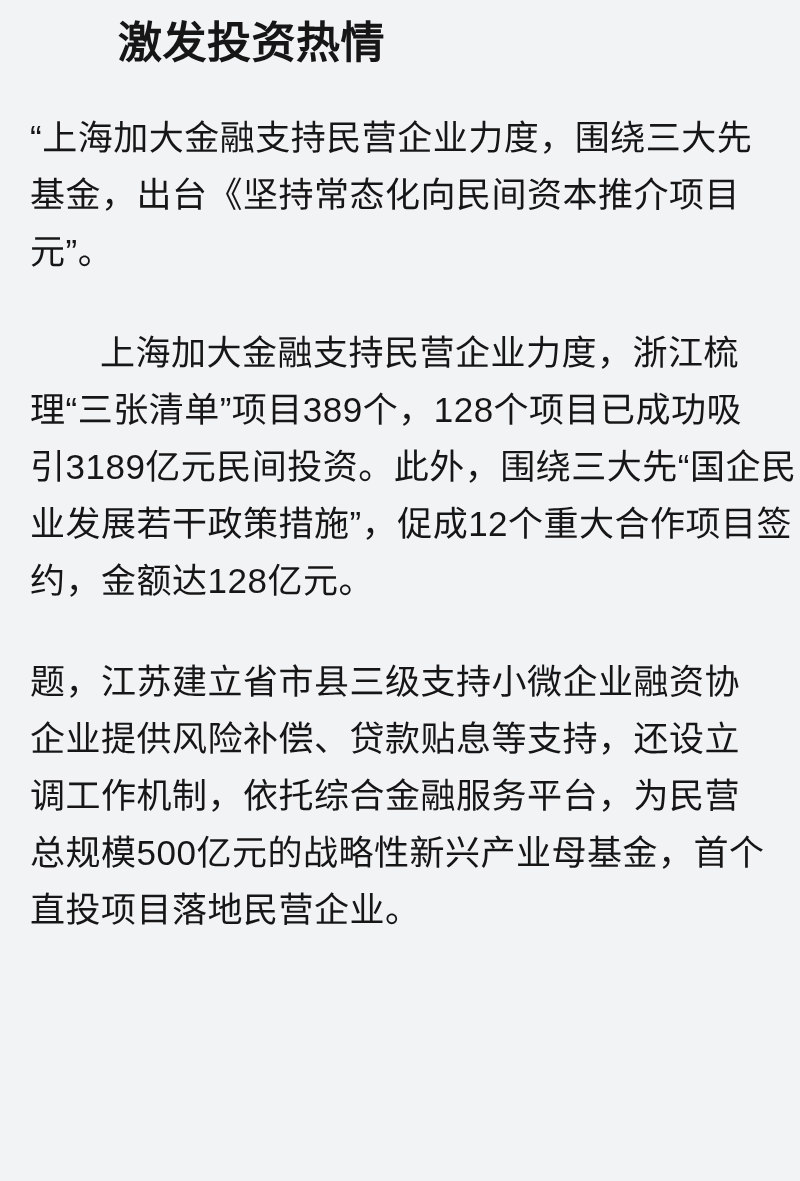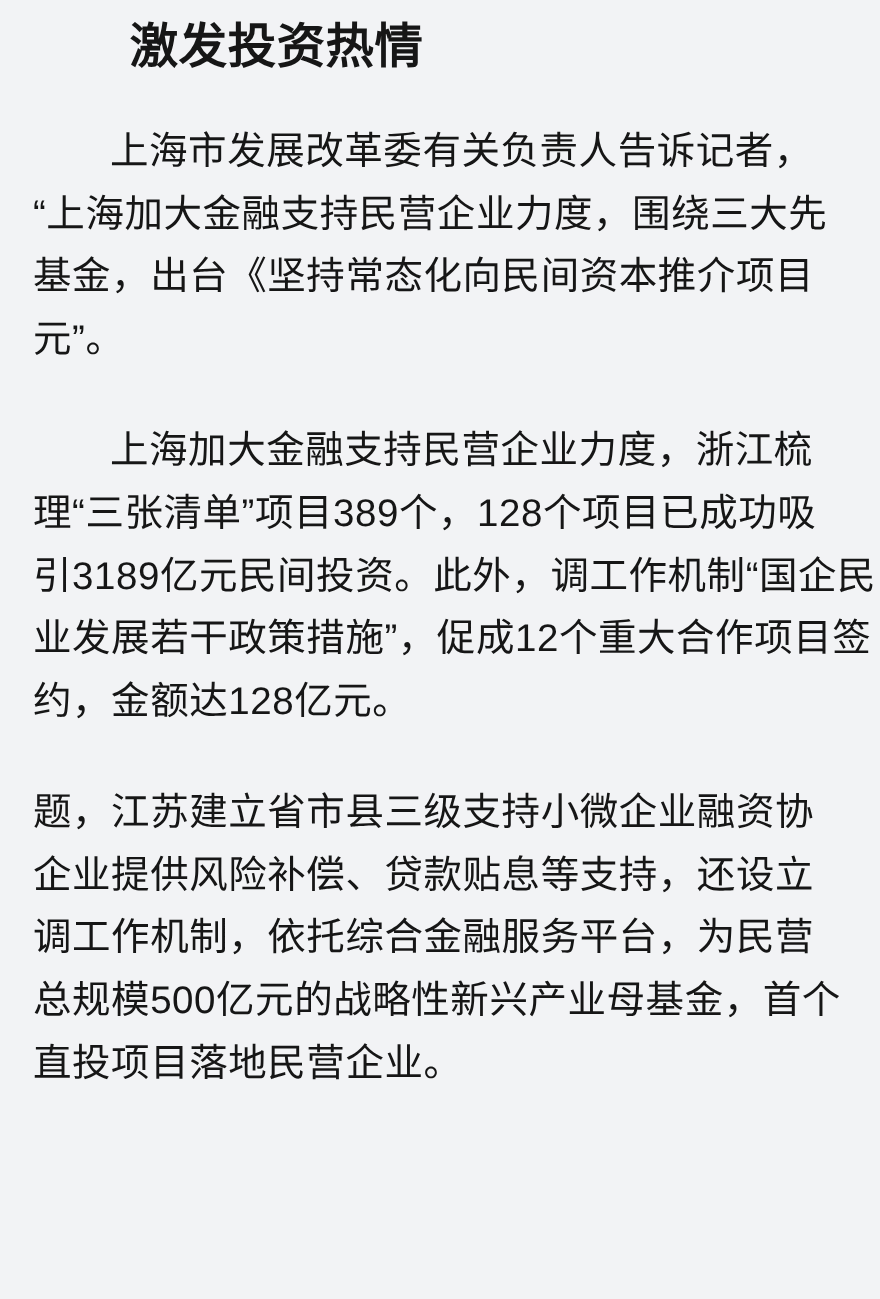--- a/index.html
+++ b/index.html
@@ -38,29 +38,28 @@
     text-indent: 2em;
   }
 </style>
 </head>
 <body style="background: rgb(242, 243, 245); color: rgb(22, 22, 22);">
 
 <main>
   <h1 class="article-heading">激发投资热情</h1>
   <div id="article-body">
       <p class="paragraph">
-        <span class="line first">上海市发展改革委有关负责人告诉记者，</span>
         <span class="line">“上海加大金融支持民营企业力度，围绕三大先</span>
         <span class="line">基金，出台《坚持常态化向民间资本推介项目</span>
         <span class="line">元”。</span>
       </p>
       <p class="paragraph">
         <span class="line first">上海加大金融支持民营企业力度，浙江梳</span>
         <span class="line">理“三张清单”项目389个，128个项目已成功吸</span>
-        <span class="line">引3189亿元民间投资。此外，调工作机制“国企民</span>
+        <span class="line">引3189亿元民间投资。此外，围绕三大先“国企民</span>
         <span class="line">业发展若干政策措施”，促成12个重大合作项目签</span>
         <span class="line">约，金额达128亿元。</span>
       </p>
       <p class="paragraph">
         <span class="line">题，江苏建立省市县三级支持小微企业融资协</span>
         <span class="line">企业提供风险补偿、贷款贴息等支持，还设立</span>
         <span class="line">调工作机制，依托综合金融服务平台，为民营</span>
         <span class="line">总规模500亿元的战略性新兴产业母基金，首个</span>
         <span class="line">直投项目落地民营企业。</span>
       </p>

